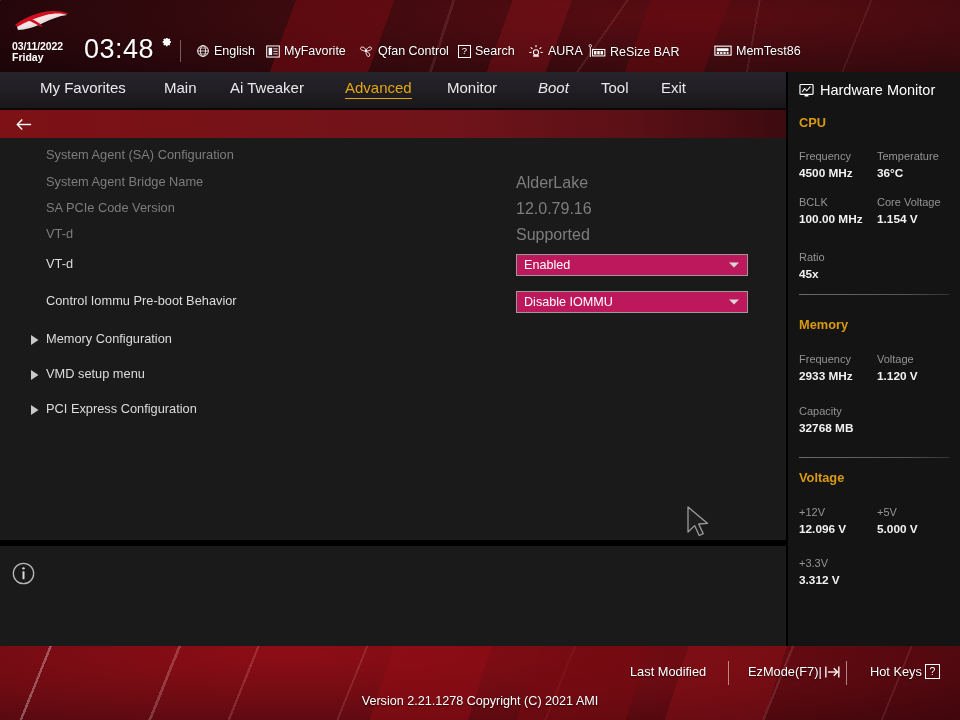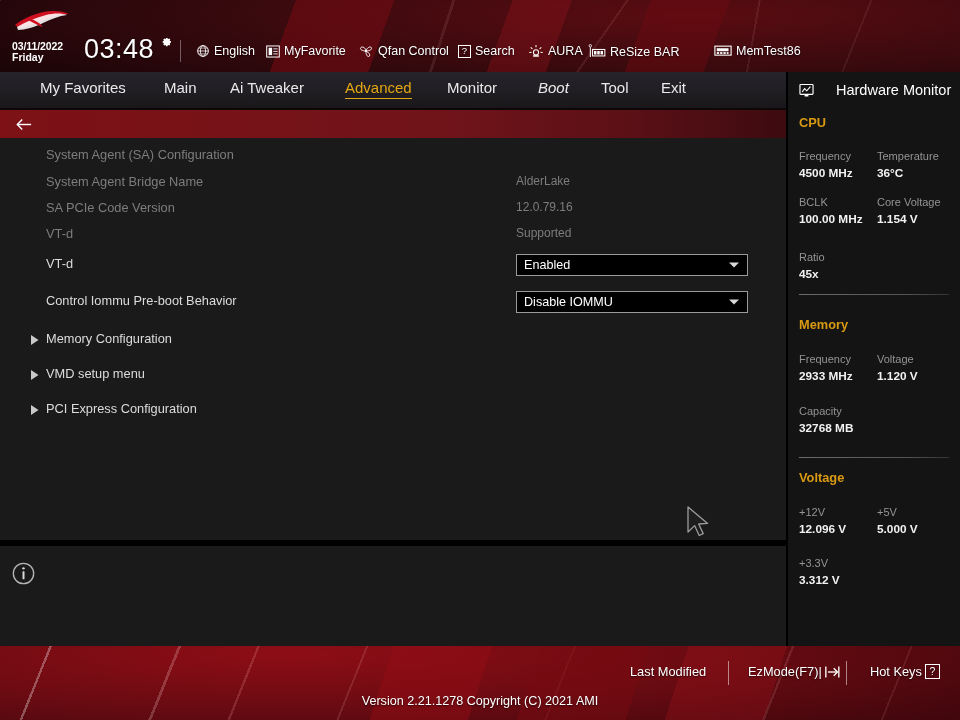--- a/index.html
+++ b/index.html
@@ -101,51 +101,51 @@
   }
   .panel-div { position: absolute; left: 0; top: 540px; width: 786px; height: 6px; background: #000; z-index: 3; }
   .info-panel {
     position: absolute; left: 0; top: 546px; width: 786px; height: 100px;
     background: #1a1a1a; z-index: 3;
   }
   .info-icon { position: absolute; left: 12px; top: 562px; width: 23px; height: 23px; z-index: 5; }
 
   .row { position: absolute; left: 0; width: 786px; height: 26px; }
   .row .lbl { position: absolute; left: 46px; top: 0; font-size: 12.8px; white-space: nowrap; }
-  .row .val { position: absolute; left: 516px; top: 0; font-size: 12px; white-space: nowrap; }
+  .row .val { position: absolute; left: 516px; top: 0; font-size: 16px; white-space: nowrap; }
   .lbl.dim, .val.dim { color: #7d7d7d; }
   .lbl.norm { color: #dcdcdc; }
 
   .subrow { position: absolute; left: 0; width: 786px; height: 26px; }
   .subrow .arrow { position: absolute; left: 31px; top: 4px; }
   .subrow .slbl { position: absolute; left: 46px; top: 0; font-size: 12.8px; color: #dcdcdc; white-space: nowrap; }
 
   .dropdown {
     position: absolute; left: 516px; width: 232px; height: 22px;
-    background: #000000; border: 1px solid #9a9a9a;
+    background: #be185d; border: 1px solid #9a9a9a;
     display: flex; align-items: center; cursor: default;
   }
   .dropdown .dv { margin-left: 7px; font-size: 12.6px; color: #fff; }
   .dropdown .dcaret {
     position: absolute; right: 8px; top: 50%; transform: translateY(-50%);
     width: 0; height: 0; border-left: 5px solid transparent; border-right: 5px solid transparent;
     border-top: 5px solid #d8d8d8;
   }
 
   .cursor { position: absolute; left: 685px; top: 505px; z-index: 9; }
 
   
   .hwsep { position: absolute; left: 786px; top: 72px; width: 2px; height: 574px; background: #000; z-index: 5; }
   .hw {
     position: absolute; left: 788px; top: 72px; width: 172px; height: 574px;
     background: #141414; z-index: 4; color: #fff;
   }
   .hw-title {
     position: absolute; left: 11px; top: 10px;
-    display: flex; align-items: center; gap: 22px;
+    display: flex; align-items: center; gap: 6px;
     font-size: 14.5px; color: #fff;
   }
   .hw-sec {
     position: absolute; left: 11px; font-size: 12.8px; color: #d99a12; font-weight: bold;
   }
   .hw-k { position: absolute; font-size: 11px; color: #949494; white-space: nowrap; }
   .hw-v { position: absolute; font-size: 11.8px; color: #f2f2f2; font-weight: bold; white-space: nowrap; }
   .hw-rule {
     position: absolute; left: 11px; width: 150px; height: 1px;
     background: linear-gradient(90deg, #6a6a6a 0%, #555 70%, #333 100%);

